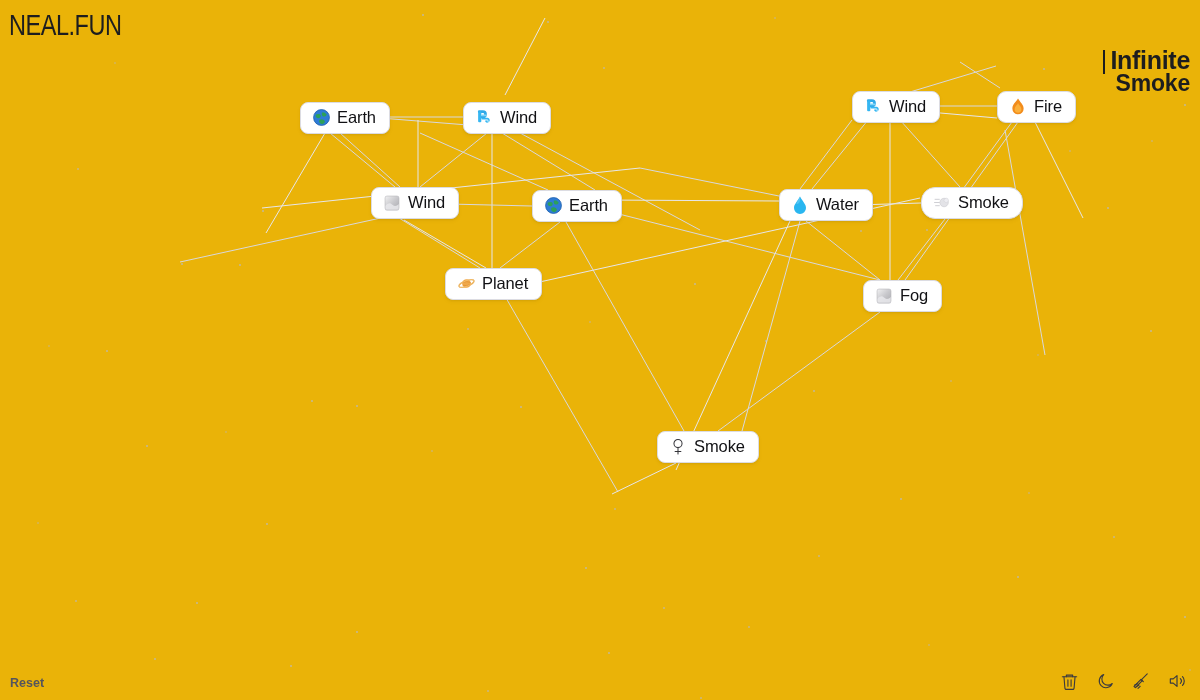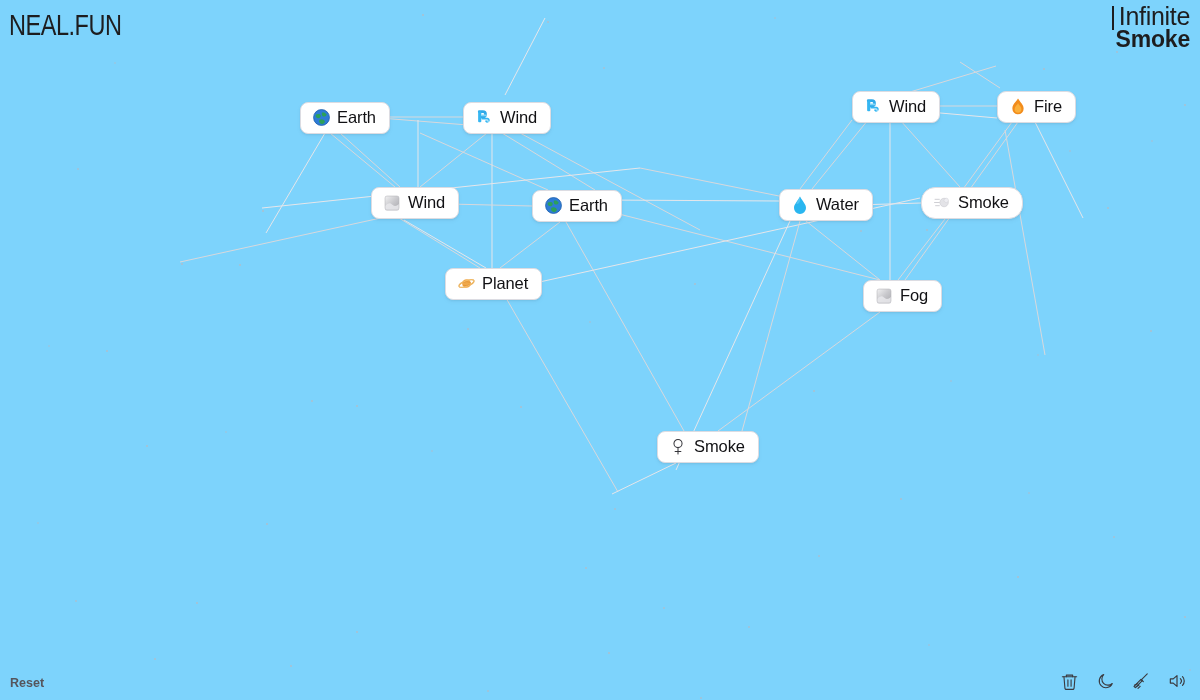--- a/index.html
+++ b/index.html
@@ -8,21 +8,21 @@
     margin: 0; padding: 0;
     width: 1200px; height: 700px;
     overflow: hidden;
     background: #fefefe;
     font-family: "Liberation Sans", sans-serif;
   }
   #app {
     position: relative;
     width: 1200px;
     height: 700px;
-    background: #7dd3fc;
+    background: #eab308;
     overflow: hidden;
   }
 
   
   #bg-dots {
     position: absolute;
     inset: 0;
     pointer-events: none;
     z-index: 0;
   }
@@ -61,26 +61,27 @@
   #title {
     position: absolute;
     right: 10px; top: 3px;
     z-index: 6;
     text-align: right;
     line-height: 1.05;
     user-select: none;
   }
   #title .line1 {
     font-size: 25px;
-    font-weight: 400;
+    font-weight: 700;
     color: #1d1d1f;
     letter-spacing: -0.3px;
     position: relative;
     padding-left: 8px;
     display: inline-block;
+    margin-top: 44px;
   }
   #title .line1::before {
     content: "";
     position: absolute;
     left: 1px; top: 3px;
     width: 2px; height: 24px;
     background: #1d1d1f;
   }
   #title .line2 {
     font-size: 23px;

